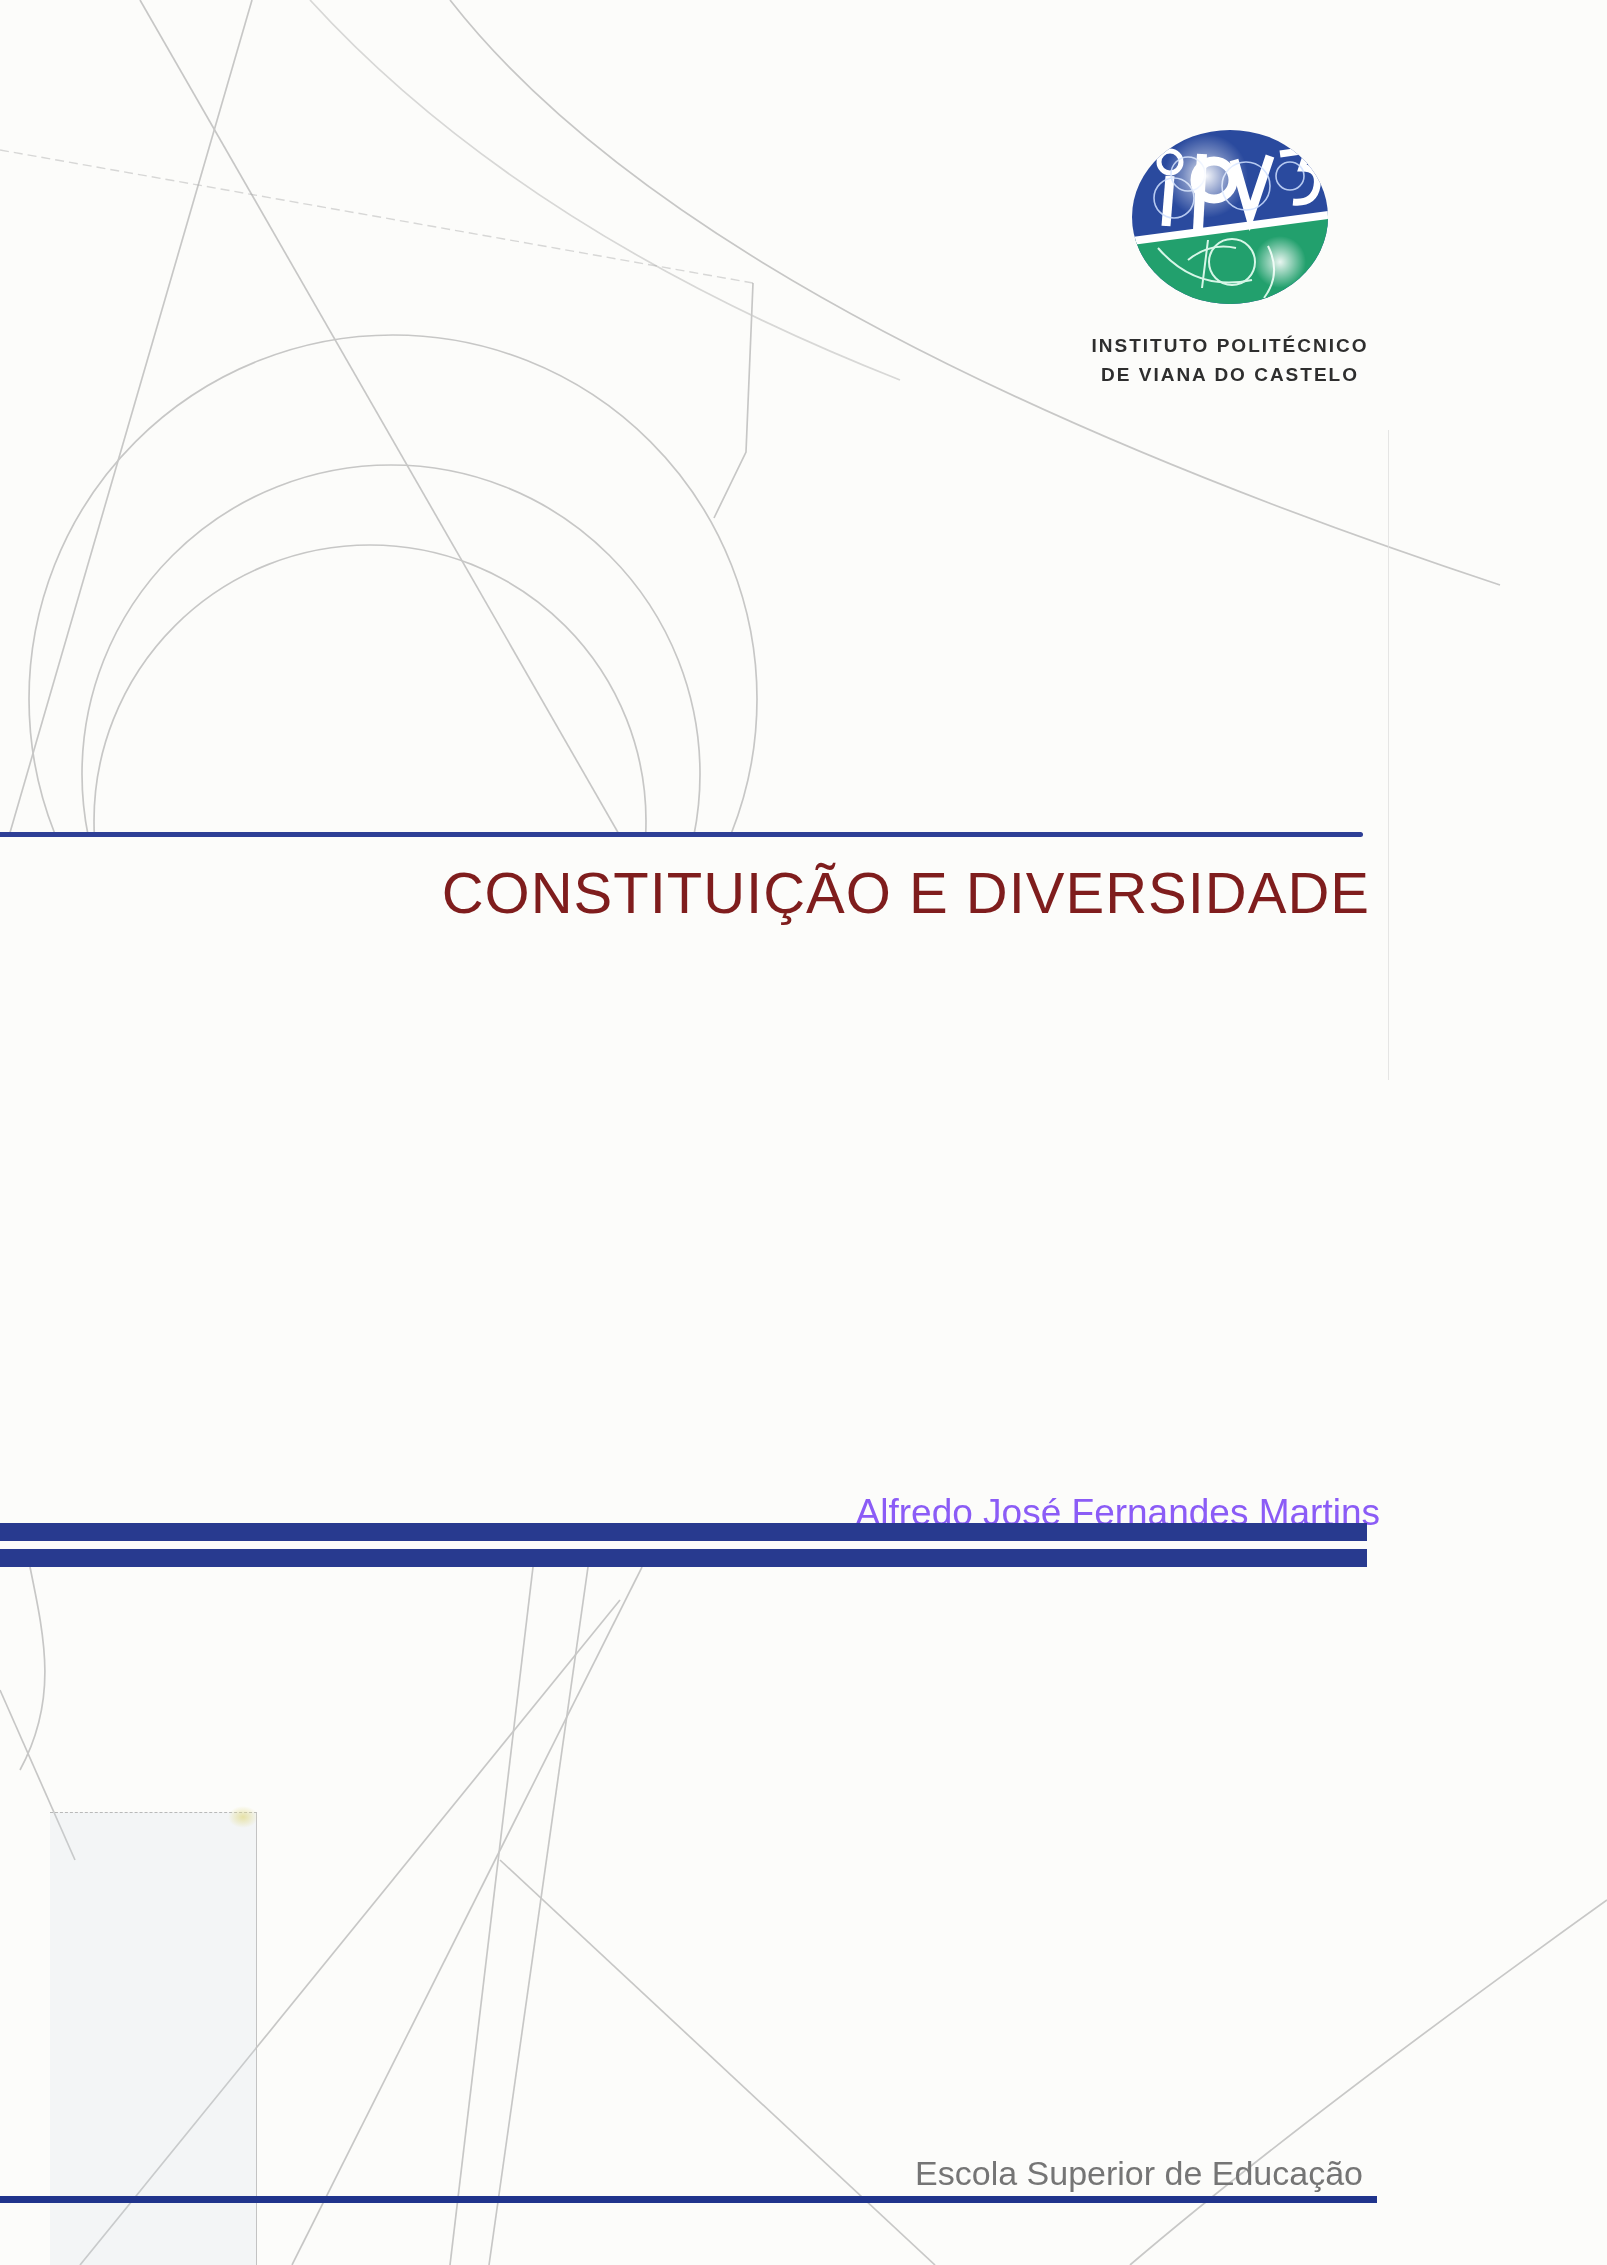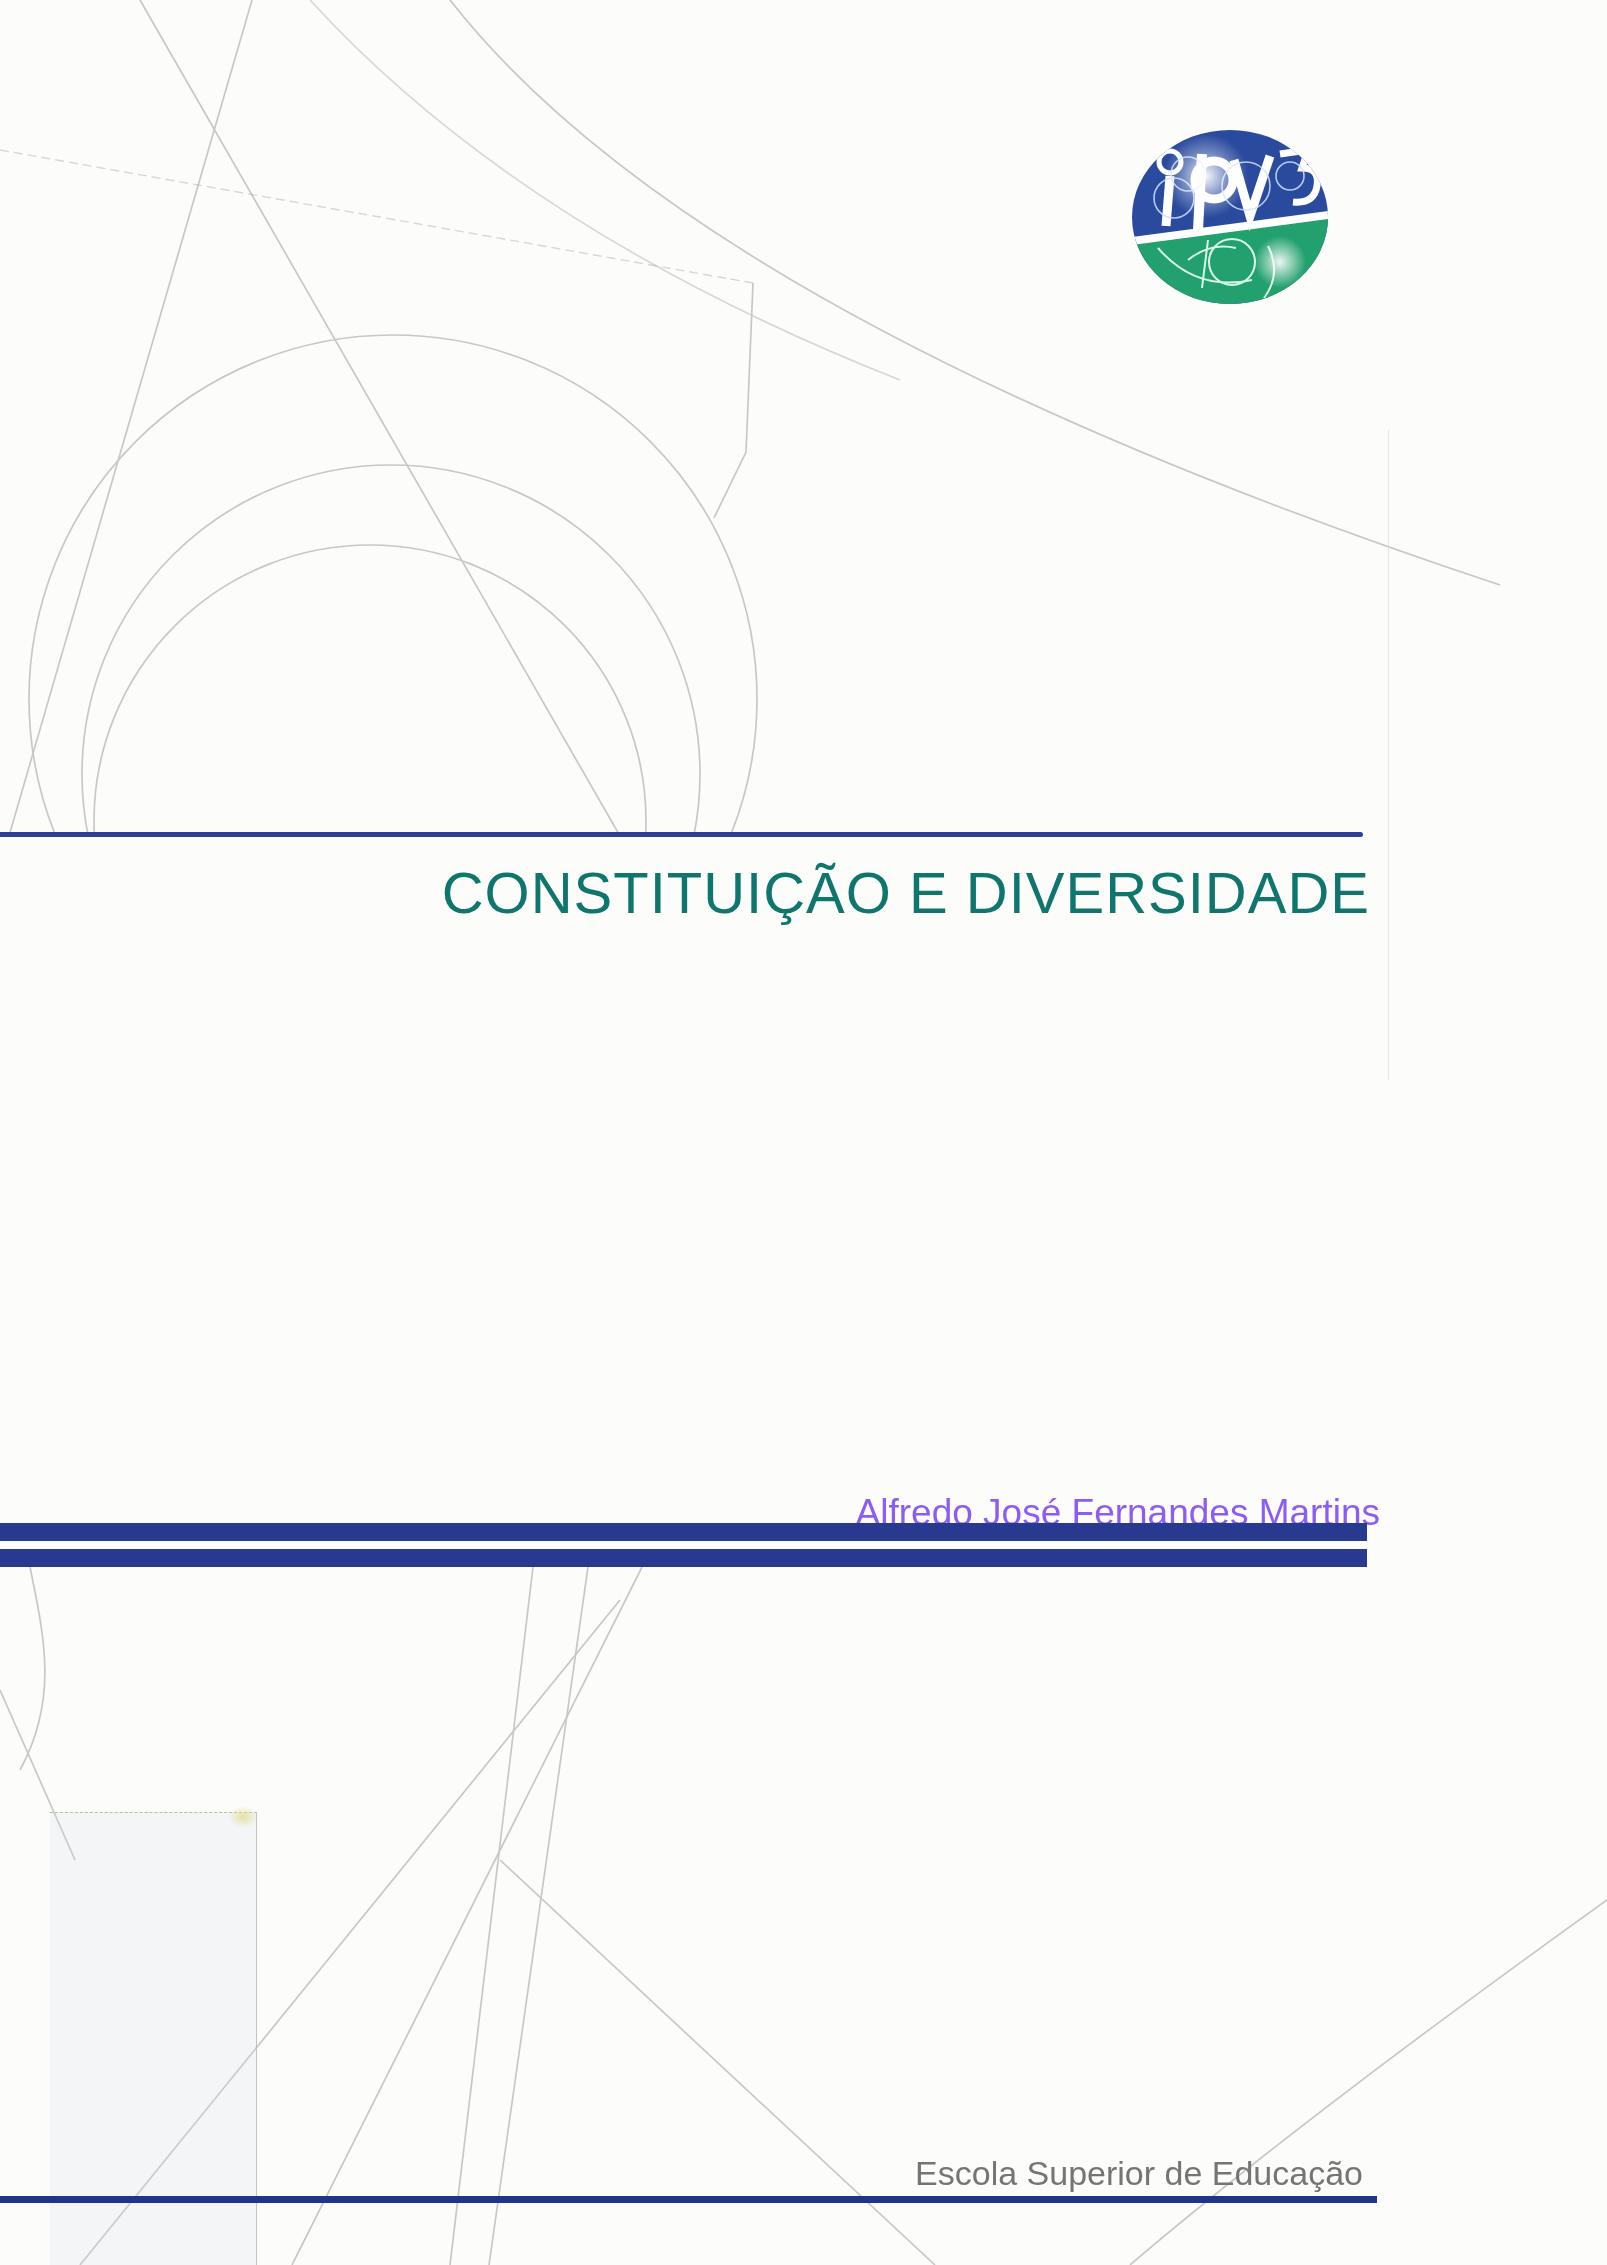--- a/index.html
+++ b/index.html
@@ -22,21 +22,21 @@
   }
   
   .rule-top{position:absolute;left:0;top:832px;width:1363px;height:5px;background:#2e3f96;border-radius:0 3px 3px 0;}
   .band{position:absolute;left:0;top:1523px;width:1367px;height:44px;}
   .band .s1{position:absolute;left:0;top:0;width:100%;height:18px;background:#283a8f;}
   .band .s2{position:absolute;left:0;top:26px;width:100%;height:18px;background:#283a8f;}
   .rule-bottom{position:absolute;left:0;top:2196px;width:1377px;height:7px;background:#20348c;}
   
   .title{
     position:absolute;right:237px;top:856px;
-    text-align:right;color:#0f766e;
+    text-align:right;color:#7f1d1d;
     font-size:58px;line-height:73px;letter-spacing:1px;
     white-space:nowrap;
   }
   .subtitle{
     position:absolute;right:237px;top:1030px;
     text-align:right;color:#3d3d3d;
     font-size:29px;white-space:nowrap;
   }
   .author{
     position:absolute;right:227px;top:1492px;
@@ -138,20 +138,24 @@
         <path d="M28,120 Q66,164 122,152"></path>
         <path d="M58,132 Q80,114 106,120"></path>
         <path d="M138,118 Q152,146 134,170"></path>
         <path d="M78,112 L72,160"></path>
       </g>
       <circle cx="76" cy="48" r="42" fill="url(#glow1)"></circle>
       <circle cx="150" cy="134" r="26" fill="url(#glow2)"></circle>
     </g>
   </svg>
 
+  <div class="inst">
+    <div>INSTITUTO POLITÉCNICO</div>
+    <div>DE VIANA DO CASTELO</div>
+  </div>
 
   <div class="rule-top"></div>
 
   <div class="title">
     <div>CONSTITUIÇÃO E DIVERSIDADE</div>
   </div>
 
 
   <div class="author">Alfredo José Fernandes Martins</div>
 

